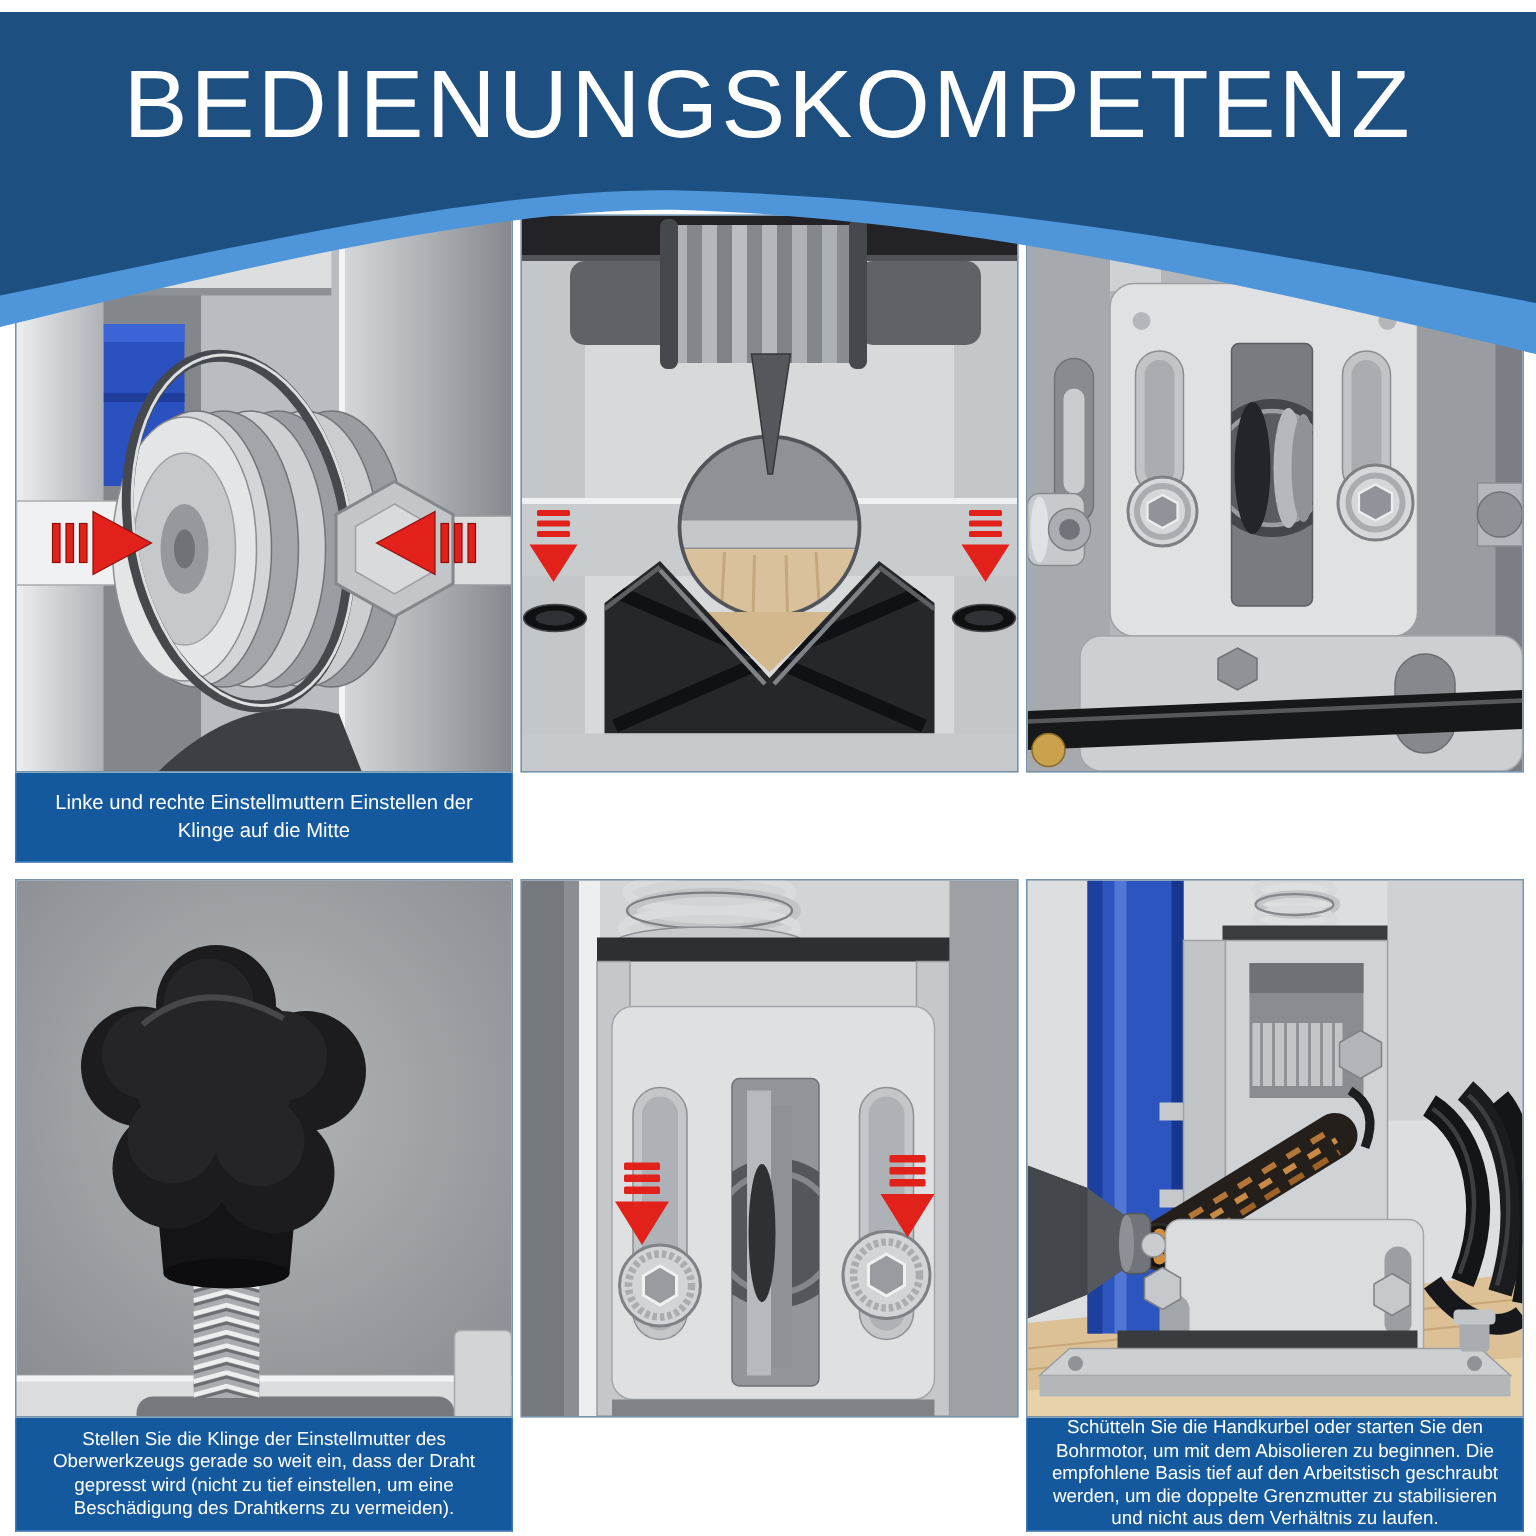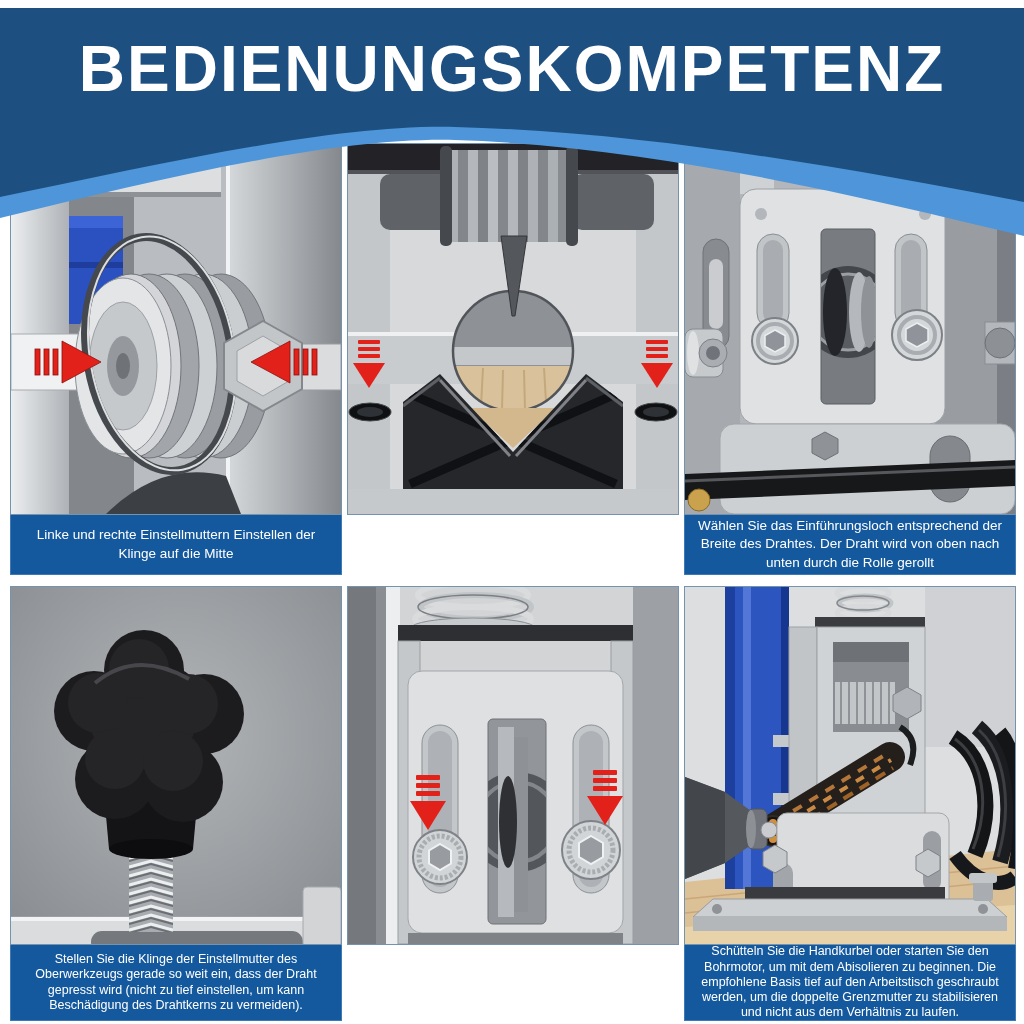--- a/index.html
+++ b/index.html
@@ -1,21 +1,21 @@
 <!DOCTYPE html>
 <html><head>
 <meta charset="utf-8">
 <style>
   html,body{margin:0;padding:0;background:#ffffff;}
   .page{position:relative;width:1024px;height:1024px;background:#ffffff;overflow:hidden;
         font-family:"Liberation Sans",sans-serif;}
   
   .banner-wave{position:absolute;top:0;left:0;z-index:5;display:block;}
   .page-title{position:absolute;top:34px;left:0;width:1024px;z-index:6;text-align:center;
-        color:#ffffff;font-weight:bold;font-size:64px;letter-spacing:2px;line-height:70px;
+        color:#ffffff;font-weight:normal;font-size:64px;letter-spacing:2px;line-height:70px;
         white-space:nowrap;}
   
   .grid{position:absolute;left:10px;top:143px;z-index:1;display:grid;
         grid-template-columns:332px 332px 332px;column-gap:5px;row-gap:11px;}
   .cell{display:flex;flex-direction:column;}
   .photo{position:relative;box-sizing:border-box;border:1px solid #7593ad;background:#c6c9cc;overflow:hidden;}
   .row1 .photo{width:332px;height:372px;}
   .row2 .photo{width:332px;height:359px;}
   .photo svg{display:block;width:100%;height:100%;}
   .caption{box-sizing:border-box;background:#14599d;border:1px solid #3d79b5;border-top:none;
@@ -246,21 +246,20 @@
             <rect x="245" y="292" width="40" height="66" rx="20" fill="#85898e" stroke="#6a6e73"></rect>
             <polygon points="140,288 153,295 153,309 140,316 127,309 127,295" fill="#8f9297" stroke="#6e7176"></polygon>
           </g>
           <g>
             <path d="M0,330 L330,316 L330,342 L0,356 Z" fill="#17181a"></path>
             <line x1="0" y1="337" x2="330" y2="323" stroke="#56585c" stroke-width="3"></line>
           </g>
           <circle cx="14" cy="356" r="11" fill="#caa24d" stroke="#8a6a24"></circle>
         </svg>
       </div>
-      <div class="caption">Wählen Sie das Einführungsloch entsprechend der Breite des Drahtes. Der Draht wird von oben nach unten durch die Rolle gerollt</div>
     </section>
 
     <section class="cell row2">
       <div class="photo">
         <svg viewBox="0 0 330 357" preserveAspectRatio="none">
           <defs>
             <radialGradient id="p4bg" cx="0.5" cy="0.42" r="0.8">
               <stop offset="0" stop-color="#b2b5b8"></stop>
                 <stop offset="1" stop-color="#85898d"></stop>
             </radialGradient>
@@ -294,21 +293,21 @@
             <circle cx="132" cy="128" r="54" fill="#252527"></circle>
             <circle cx="128" cy="82" r="30" fill="#252527"></circle>
             <circle cx="87" cy="116" r="30" fill="#252527"></circle>
             <circle cx="104" cy="172" r="30" fill="#252527"></circle>
             <circle cx="162" cy="174" r="30" fill="#252527"></circle>
             <circle cx="177" cy="117" r="30" fill="#252527"></circle>
             <path d="M84,96 Q125,62 178,92" stroke="#47474b" stroke-width="4" fill="none"></path>
           </g>
         </svg>
       </div>
-      <div class="caption">Stellen Sie die Klinge der Einstellmutter des Oberwerkzeugs gerade so weit ein, dass der Draht gepresst wird (nicht zu tief einstellen, um kann Beschädigung des Drahtkerns zu vermeiden).</div>
+      <div class="caption">Stellen Sie die Klinge der Einstellmutter des Oberwerkzeugs gerade so weit ein, dass der Draht gepresst wird (nicht zu tief einstellen, um eine Beschädigung des Drahtkerns zu vermeiden).</div>
     </section>
 
     <section class="cell row2">
       <div class="photo">
         <svg viewBox="0 0 330 357" preserveAspectRatio="none">
           <defs>
               <clipPath id="p5w">
                 <rect x="140" y="132" width="58" height="205" rx="5"></rect>
               </clipPath>
             </defs>

